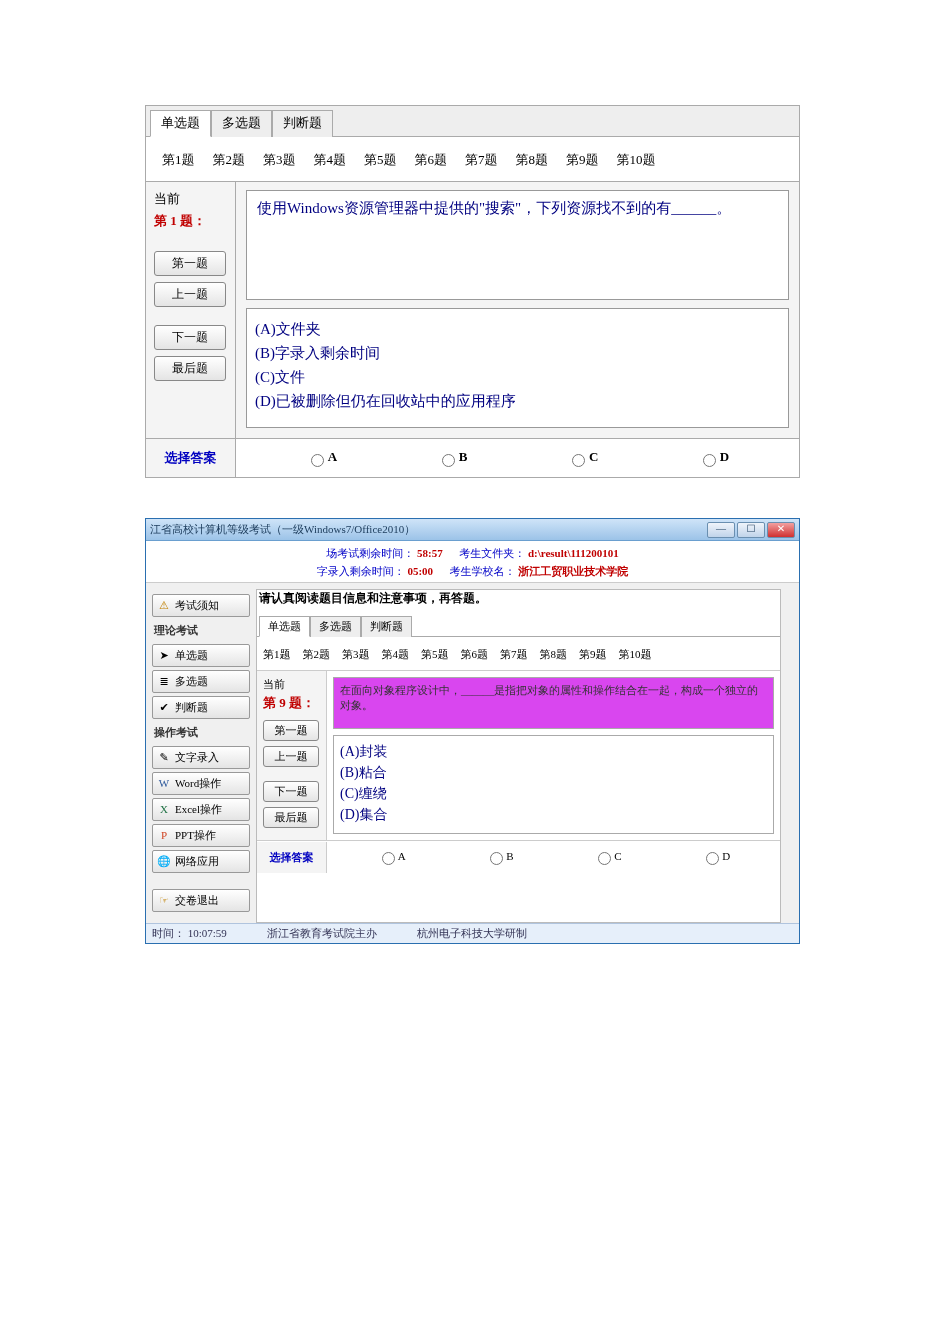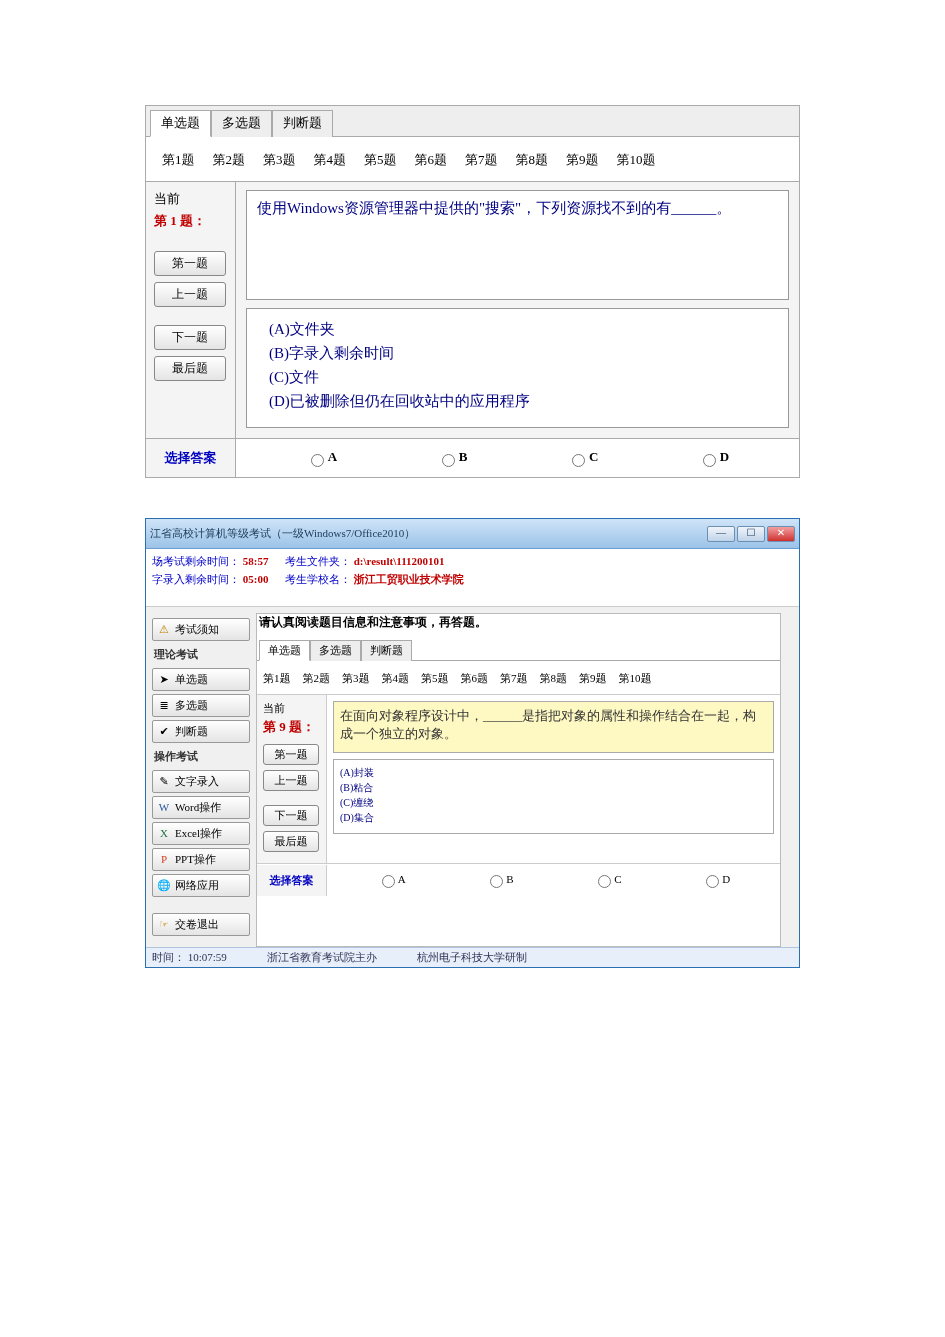--- a/index.html
+++ b/index.html
@@ -85,21 +85,21 @@
     padding: 8px 10px;
     height: 110px;
     color: #000080;
     font-size: 15px;
     overflow: auto;
   }
   .abox {
     margin: 8px 10px 10px 10px;
     border: 1px solid #999;
     background: #fff;
-    padding: 8px 10px 14px 22px;
+    padding: 8px 10px 14px 8px;
     color: #000080;
     font-size: 15px;
     line-height: 1.6;
   }
   .ansrow {
     border-top: 1px solid #aaa;
     display: flex;
     align-items: center;
   }
   .ansrow .alabel {
@@ -128,39 +128,40 @@
     background: #fff;
     font-size: 11px;
   }
   .titlebar {
     display: flex;
     justify-content: space-between;
     align-items: center;
     background: linear-gradient(#cfe4f8,#9cc3e8);
     border-bottom: 1px solid #6a9fcf;
     padding: 2px 4px;
-    height: 30px;
+    height: 22px;
     color: #1a3a5a;
   }
   .titlebar .title { font-size: 11px; }
   .winctrls { display: flex; gap: 2px; }
   .wbtn {
     width: 28px; height: 16px;
     background: linear-gradient(#f0f4fa,#c0d4ea);
     border: 1px solid #6a8fb0;
     border-radius: 2px;
     font-size: 10px; line-height: 12px;
     text-align: center;
     cursor: pointer;
   }
   .wbtn.close { background: linear-gradient(#f2a0a0,#d03030); color:#fff; }
   .infobar {
-    padding: 4px 6px 18px 6px;
+    padding: 4px 6px 2px 6px;
     border-bottom: 1px solid #ccc;
     line-height: 1.6;
+    text-align: center;
   }
   .blue { color: #0000c8; }
   .red { color: #c00000; font-weight: bold; }
   .body2 { display: flex; background: #f0f0f0; }
   .leftnav {
     width: 110px;
     padding: 8px 6px;
     background: #f0f0f0;
   }
   .navbtn {
@@ -233,29 +234,29 @@
   .sidecol2 .cur{color:#c00000; font-weight:bold; margin-bottom:8px; font-size:13px;}
   .sbtn2{
     display:block; width:56px; padding:2px 0; margin:5px 0;
     background:linear-gradient(#fff,#e4e4e4);
     border:1px solid #888; border-radius:3px;
     font-family:inherit; font-size:11px; cursor:pointer;
   }
   .main2{ flex:1; display:flex; flex-direction:column; }
   .qbox2{
     margin:6px 6px 0 6px;
-    border:1px solid #aaa; background:#fef9c3;
+    border:1px solid #aaa; background:#d946ef;
     padding:5px 6px; height:52px;
-    font-size:13px; color:#333;
+    font-size:11px; color:#333;
   }
   .abox2{
     margin:6px 6px 6px 6px;
     border:1px solid #aaa; background:#fff;
     padding:5px 6px 8px 6px;
-    color:#000080; font-size:10px; line-height:1.5;
+    color:#000080; font-size:14px; line-height:1.5;
   }
   .ansrow2{
     border-top:1px solid #ccc;
     display:flex; align-items:center;
   }
   .ansrow2 .alabel{
     width:70px; text-align:center;
     color:#0000c0; font-weight:bold;
     padding:8px 0; border-right:1px solid #ccc;
     background:#f4f4f4; font-size:11px;

